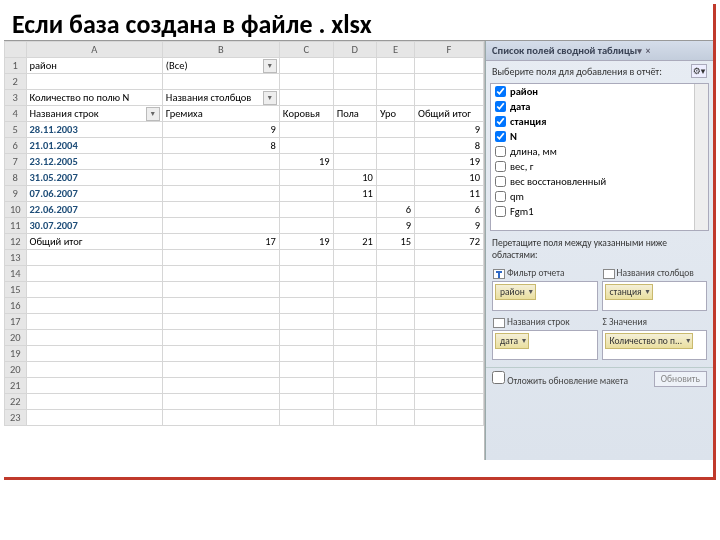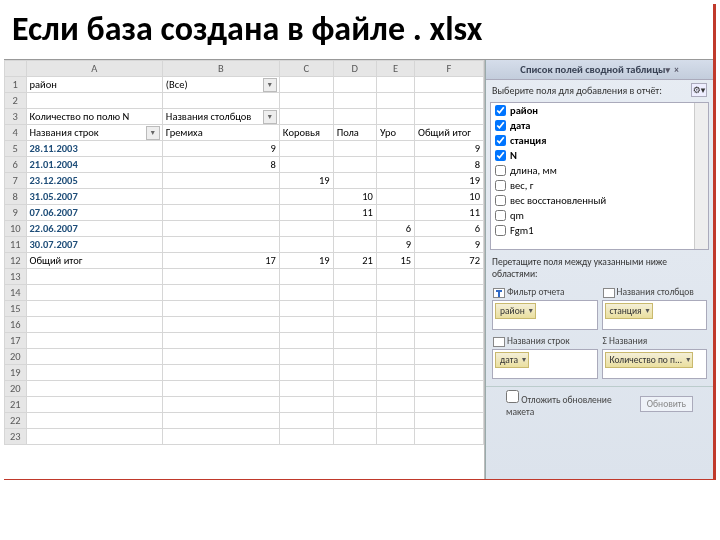--- a/index.html
+++ b/index.html
@@ -1,33 +1,33 @@
 <!DOCTYPE html>
 <html><head>
 <meta charset="utf-8">
 <style>
   * { box-sizing: border-box; margin: 0; padding: 0; }
   body { font-family: Calibri, Arial, sans-serif; font-size: 11px; background: #fff; width: 720px; height: 540px; position: relative; overflow: hidden; }
   .wrap { position: absolute; left: 4px; top: 4px; right: 4px; bottom: 60px; border-right: 3px solid #c0392b; border-bottom: 3px solid #c0392b; }
-  .title { font-size: 34px; font-weight: 700; color: #000; padding: 4px 8px 10px; }
+  .title { font-size: 26px; font-weight: 700; color: #000; padding: 4px 8px 0; }
   .excel { display: flex; height: 420px; border-top: 1px solid #999; }
   
   .sheet { flex: 1; background: #fff; overflow: hidden; border-right: 1px solid #bbb; }
   table { border-collapse: collapse; width: 100%; font-size: 10.5px; }
   th, td { border: 1px solid #d6d6d6; padding: 1px 3px; height: 16px; text-align: left; white-space: nowrap; overflow: hidden; }
   th.rh { background: #e6e6e6; color: #5a5a5a; text-align: center; width: 22px; font-weight: normal; }
   tr.colrow th { background: #e6e6e6; color: #5a5a5a; text-align: center; font-weight: normal; }
   .filter { position: relative; margin-top: 28px; }
   .filter::after { content: "▾"; position: absolute; right: 2px; top: 1px; font-size: 8px; color: #666; background: #eee; border: 1px solid #bbb; width: 12px; height: 12px; text-align: center; line-height: 10px; }
   td.num { text-align: right; }
   td.blue { color: #1f4e79; font-weight: bold; }
   td.bold { font-weight: 400; }
   
   .pane { width: 228px; background: linear-gradient(#e7ecf3,#dce3ec); border-left: 1px solid #9aa; font-size: 10.5px; display: flex; flex-direction: column; }
-  .pane-title { background: linear-gradient(#d5ddea,#c3cddc); padding: 3px 6px; font-weight: 700; color: #3a4355; border-bottom: 1px solid #aab; display: flex; align-items: center; justify-content: center; }
+  .pane-title { background: linear-gradient(#d5ddea,#c3cddc); padding: 3px 6px; font-weight: 700; color: #3a4355; border-bottom: 1px solid #aab; display: flex; align-items: center; justify-content: flex-start; }
   .pane-title .ctl { font-size: 9px; color: #556; }
   .pane-sub { padding: 3px 6px; font-size: 10px; color: #333; display: flex; align-items: center; justify-content: space-between;}
   .gear { display:inline-block; border:1px solid #aab; background:#eef; width:16px; height:14px; text-align:center; line-height:12px; font-size:9px;}
   .fields { background: #fff; margin: 2px 4px 4px; border: 1px solid #aab; height: 148px; overflow: hidden; position: relative; }
   .field { display: flex; align-items: center; gap: 4px; padding: 1px 4px; }
   .field input[type=checkbox] { width: 11px; height: 11px; }
   .field.bold span { font-weight: 700; }
   .fields .scrollbar { position:absolute; right:0; top:0; bottom:0; width:14px; background:#eee; border-left:1px solid #ccc;}
   .drag-note { padding: 2px 6px; font-size: 9.5px; color: #333; }
   .areas { display: grid; grid-template-columns: 1fr 1fr; grid-template-rows: auto auto auto auto; gap: 0; padding: 2px 4px 4px; }
@@ -35,21 +35,21 @@
   .area-label { font-size: 9.5px; padding: 2px 3px 1px; color: #444; }
   .area-label .aicon { display:inline-block; width:12px; height:10px; margin-right:2px; vertical-align:middle; }
   .ai-filter { background:#fff; border:1px solid #888; position:relative;}
   .ai-filter::before{ content:""; position:absolute; left:2px; top:1px; width:6px; height:2px; background:#316ac5;}
   .ai-filter::after{ content:""; position:absolute; left:4px; top:3px; width:2px; height:5px; background:#316ac5;}
   .ai-cols { background:#fff; border:1px solid #888;}
   .ai-rows { background:#fff; border:1px solid #888;}
   .area-box { background: #fff; border: 1px solid #aab; height: 30px; margin: 1px 2px 3px; padding: 2px; }
   .pill { background: linear-gradient(#f4efd8,#eadf9f); border: 1px solid #c9b96e; font-size: 9.5px; padding: 1px 10px 1px 4px; position: relative; display: inline-block; color:#333; }
   .pill::after { content: "▾"; position: absolute; right: 2px; top: 1px; font-size: 8px; color: #555; }
-  .pane-foot { padding: 3px 20px; font-size:9.5px; color:#444; display:flex; align-items:center; justify-content:space-between; border-top:1px solid #bcc;}
+  .pane-foot { padding: 3px 6px; font-size:9.5px; color:#444; display:flex; align-items:center; justify-content:space-between; border-top:1px solid #bcc;}
   .updbtn { border:1px solid #aab; background:#eef2f8; padding:1px 6px; font-size:9.5px; color:#888;}
 </style>
 </head>
 <body>
 
 <div class="wrap">
   <div class="title">Если база создана в файле . xlsx</div>
   <div class="excel">
     <div class="sheet">
       <table>
@@ -331,21 +331,21 @@
         </div>
         <div class="area-col">
           <div class="area-label"><span class="aicon ai-cols"></span><span>Названия столбцов</span></div>
           <div class="area-box"><span class="pill">станция</span></div>
         </div>
         <div class="area-col">
           <div class="area-label"><span class="aicon ai-rows"></span><span>Названия строк</span></div>
           <div class="area-box"><span class="pill">дата</span></div>
         </div>
         <div class="area-col">
-          <div class="area-label">Σ&nbsp;<span>Названия</span></div>
+          <div class="area-label">Σ&nbsp;<span>Значения</span></div>
           <div class="area-box"><span class="pill">Количество по п...</span></div>
         </div>
       </div>
       <div class="pane-foot">
         <label><input type="checkbox" style=""> <span>Отложить обновление макета</span></label>
         <span class="updbtn">Обновить</span>
       </div>
     </div>
   </div>
 </div>

